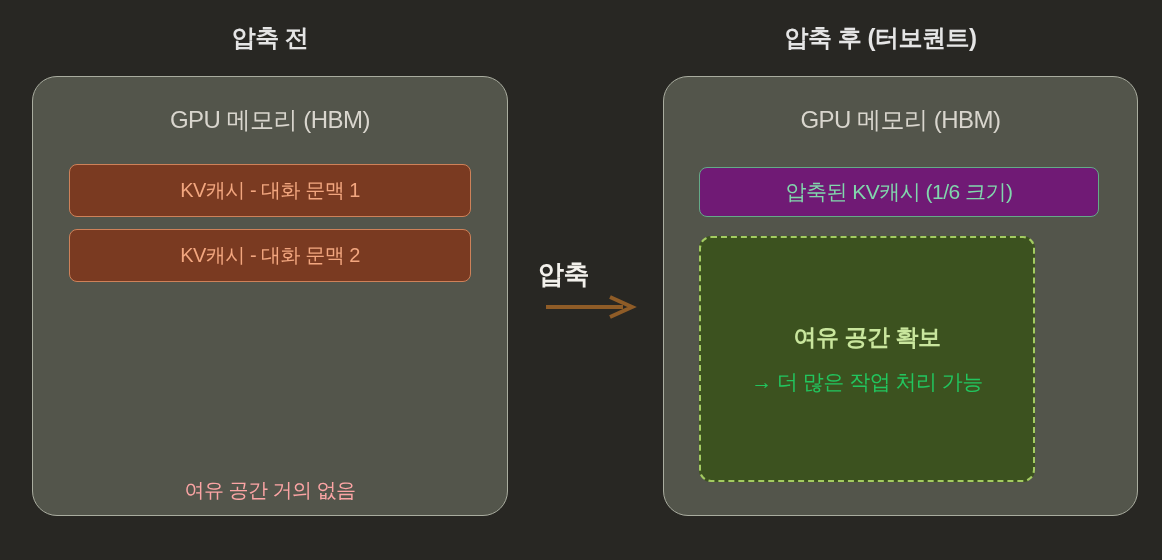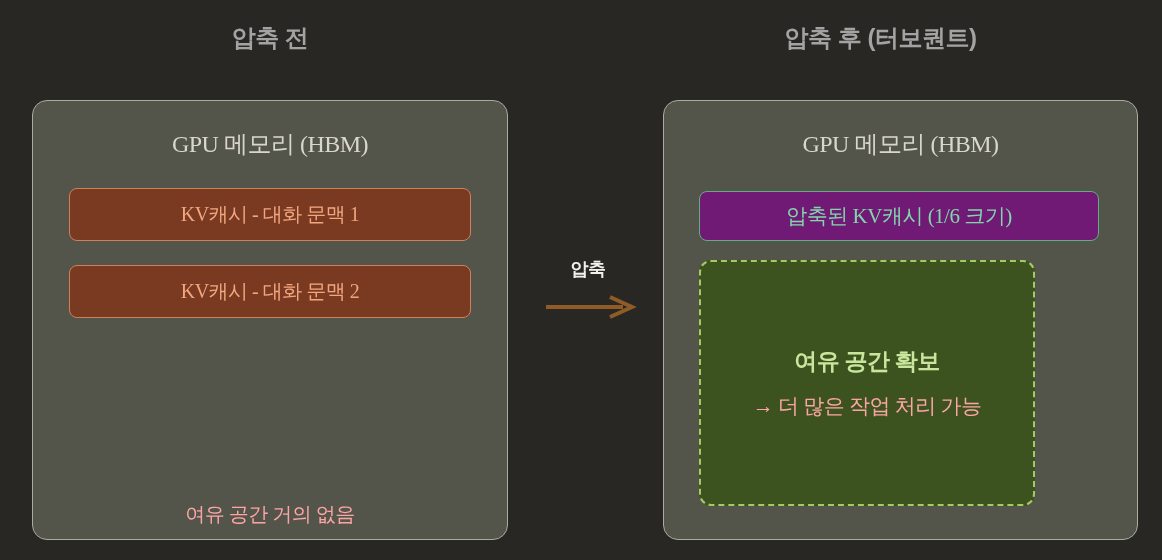--- a/index.html
+++ b/index.html
@@ -12,34 +12,33 @@
     overflow: hidden;
     position: relative;
   }
   .abs { position: absolute; }
 
   .col-title {
     top: 22px;
     text-align: center;
     font-size: 24px;
     font-weight: bold;
-    color: #a3a3a3;
+    color: #e5e5e5;
     letter-spacing: -0.5px;
   }
   #title-left  { left: 32px;  width: 476px; }
   #title-right { left: 643px; width: 475px; }
 
   .memory-panel {
-    top: 100px;
+    top: 76px;
     height: 440px;
     background: #53554b;
     border: 1px solid #a9ac9f;
-    border-radius: 15px;
+    border-radius: 25px;
     box-sizing: border-box;
-    font-family: Liberation Serif, serif;
   }
   #panel-left  { left: 32px;  width: 476px; }
   #panel-right { left: 663px; width: 475px; }
 
   .memory-heading {
     position: absolute;
     top: 27px;
     left: 0;
     width: 100%;
     text-align: center;
@@ -48,21 +47,21 @@
     letter-spacing: -0.5px;
   }
 
   .kv-stack {
     position: absolute;
     top: 87px;
     left: 36px;
     width: 402px;
     display: flex;
     flex-direction: column;
-    gap: 24px;
+    gap: 12px;
   }
   .kv-block {
     height: 53px;
     background: #7a3a21;
     border: 1.5px solid #ce8159;
     border-radius: 8px;
     box-sizing: border-box;
     display: flex;
     align-items: center;
     justify-content: center;
@@ -79,23 +78,23 @@
     text-align: center;
     color: #fca5a5;
     font-size: 20px;
     letter-spacing: -0.5px;
   }
 
   #arrow-label {
     left: 538px;
     top: 257px;
     width: 100px;
-    text-align: center;
+    text-align: left;
     color: #f3f1ec;
-    font-size: 18px;
+    font-size: 26px;
     font-weight: bold;
     letter-spacing: -0.5px;
     font-family: Liberation Serif, serif;
   }
   #arrow-svg {
     left: 543px;
     top: 294px;
   }
 
   .compressed-block {
@@ -132,21 +131,21 @@
     justify-content: center;
     gap: 15px;
   }
   .free-space-title {
     color: #c9e69d;
     font-size: 23px;
     font-weight: bold;
     letter-spacing: -0.5px;
   }
   .free-space-subtitle {
-    color: #fca5a5;
+    color: #22c55e;
     font-size: 21px;
     letter-spacing: -0.5px;
     text-align: center;
   }
 </style>
 </head>
 <body>
 
 <div id="title-left" class="abs col-title">압축 전</div>
 

